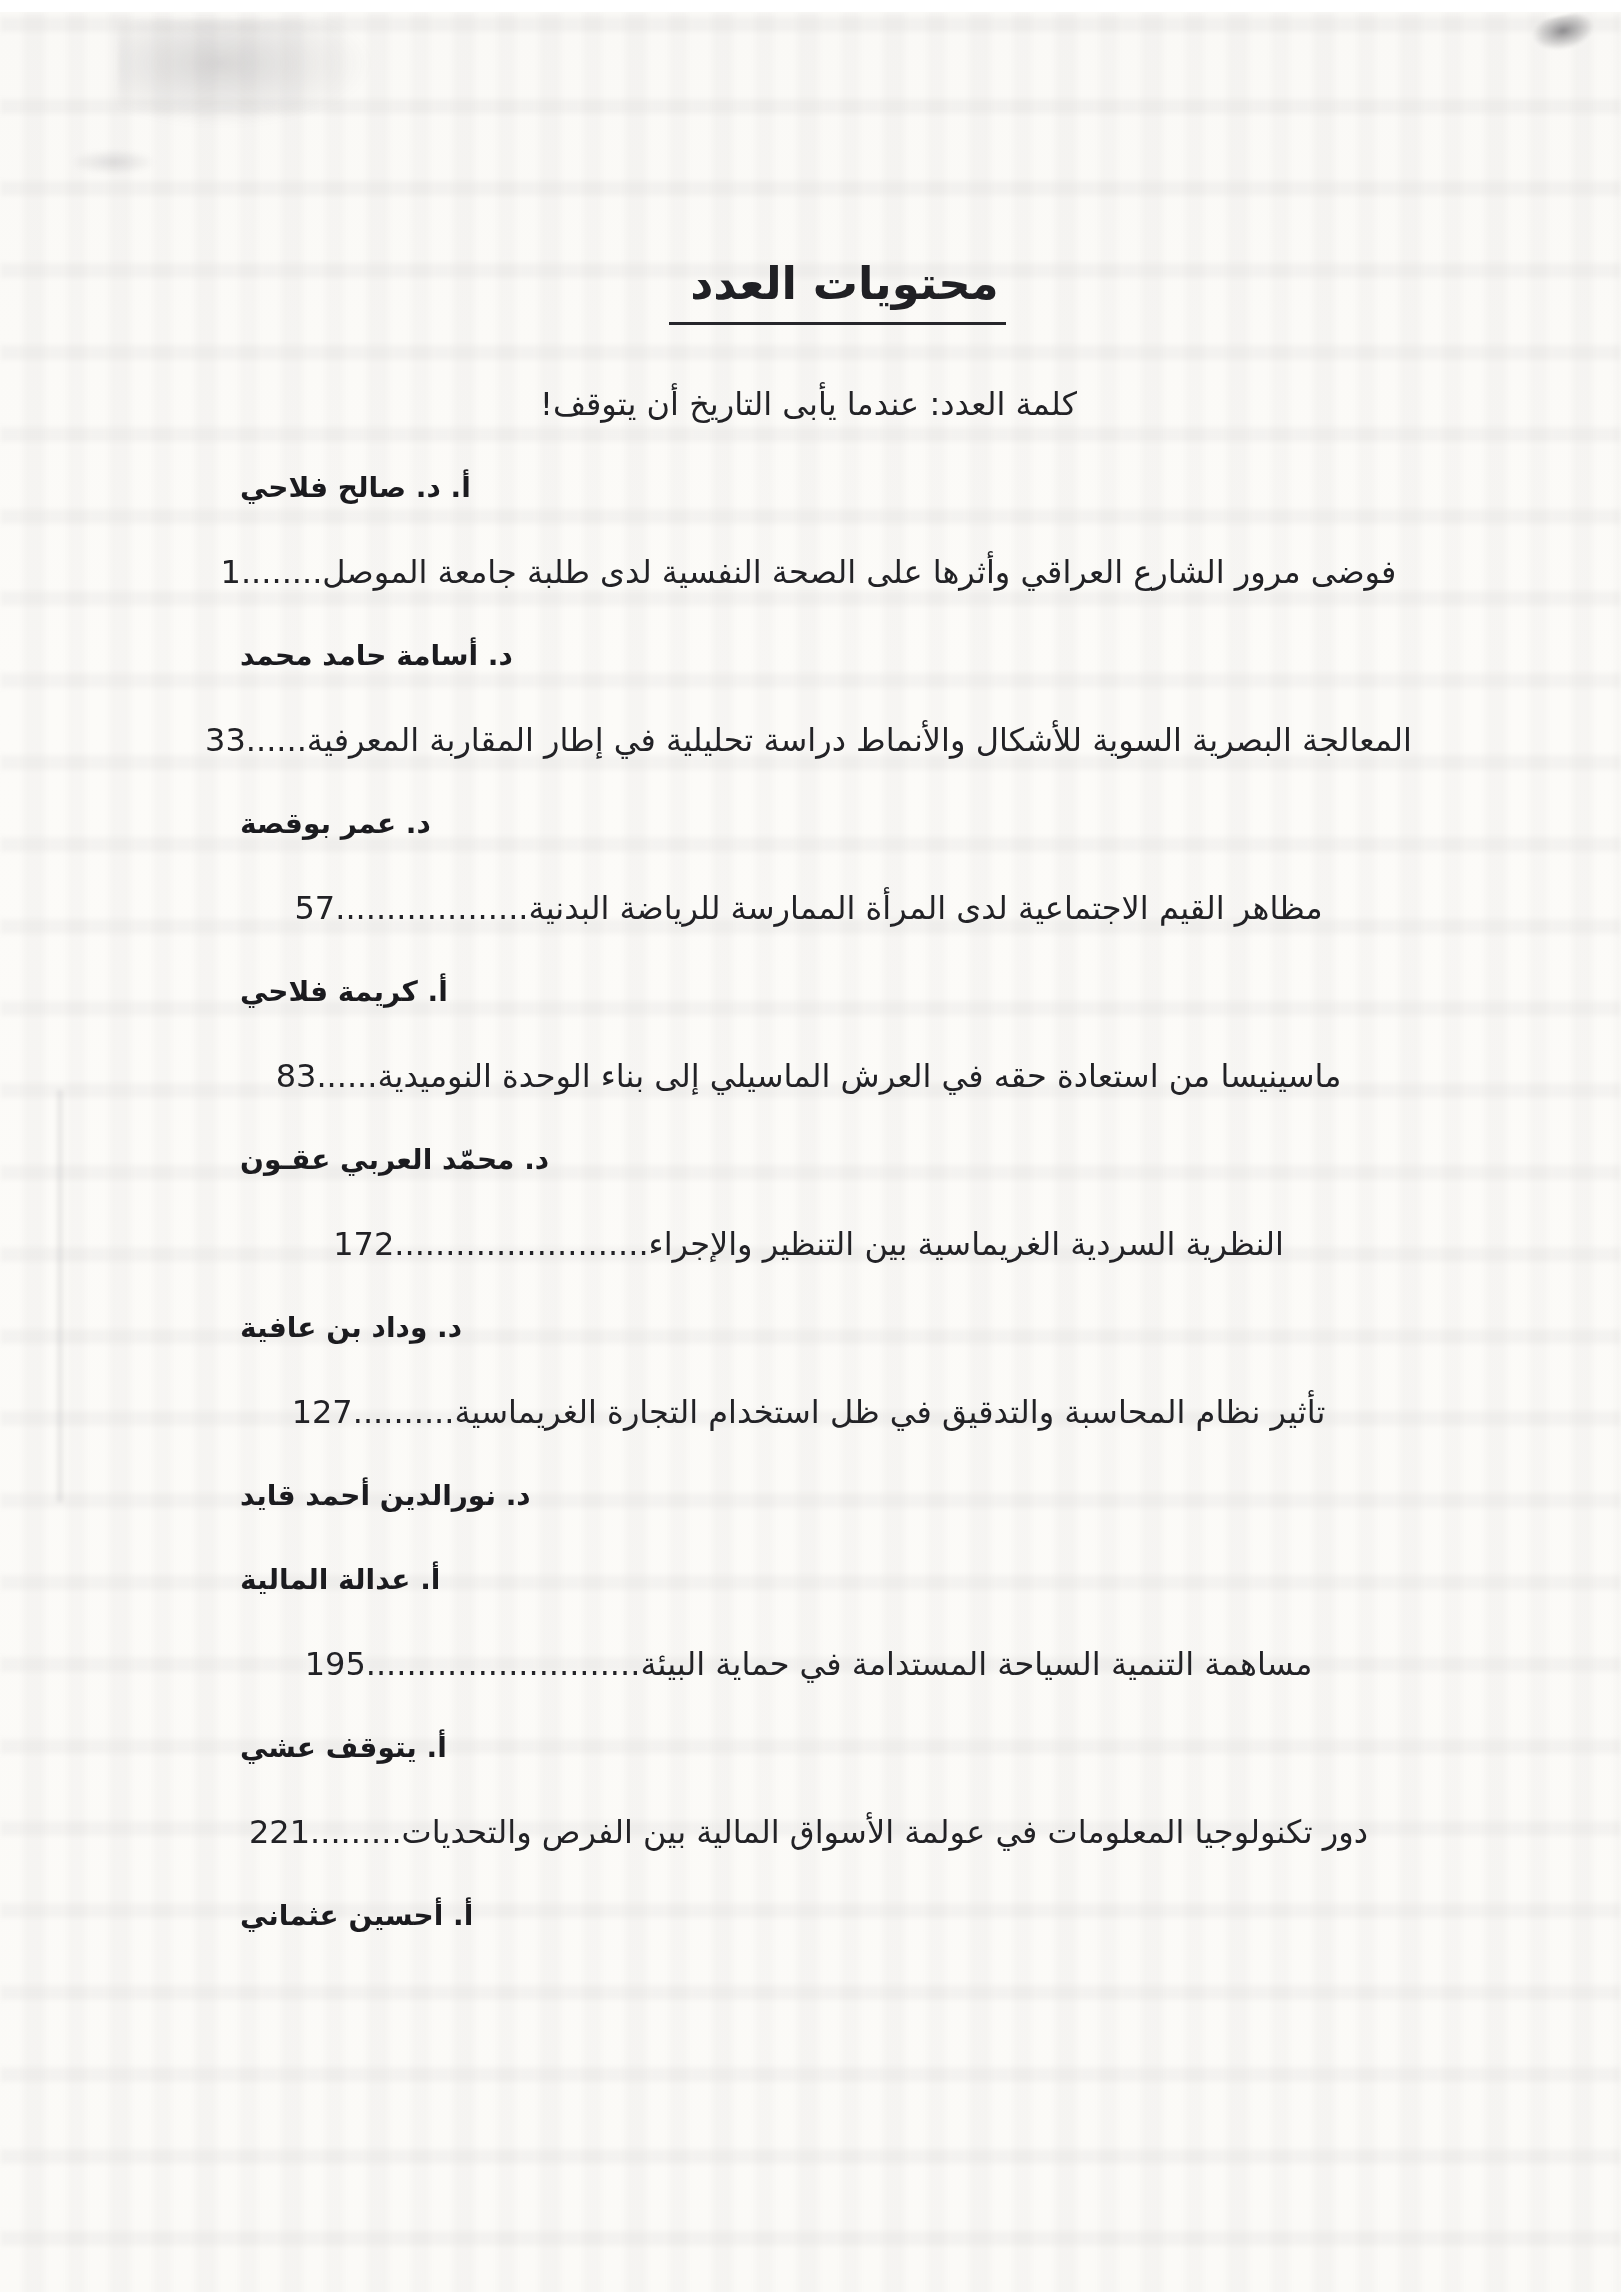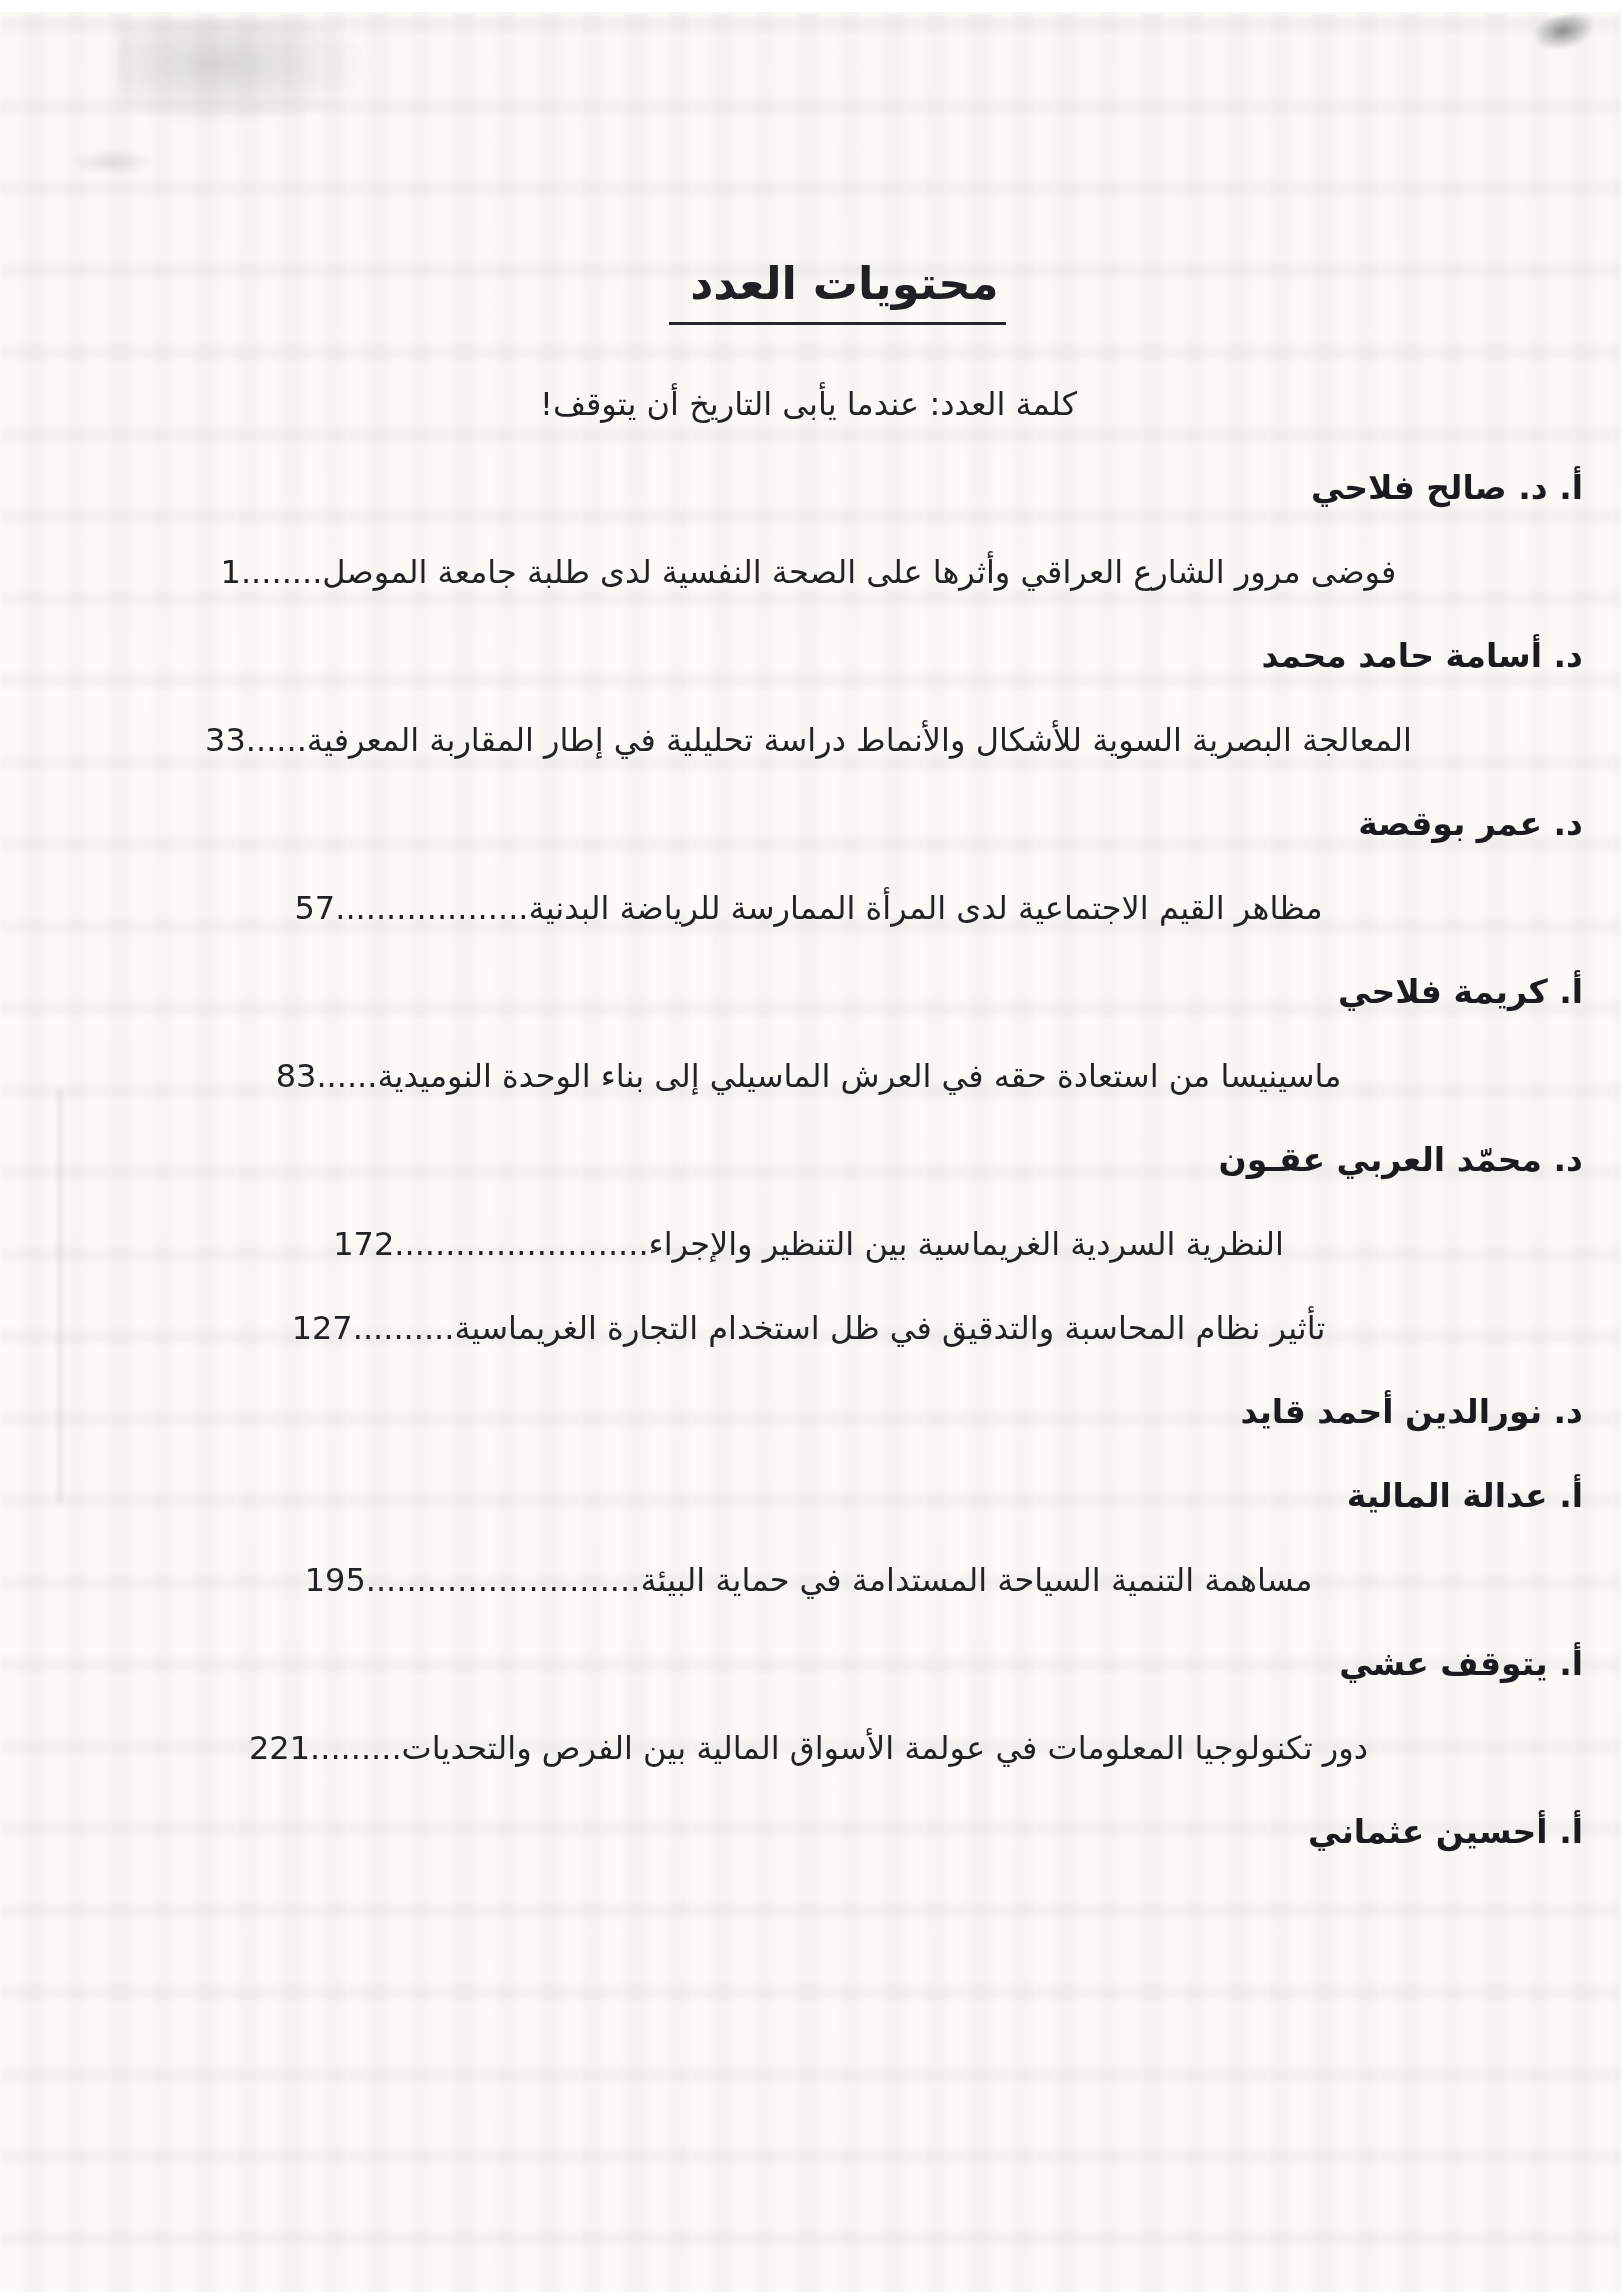--- a/index.html
+++ b/index.html
@@ -89,22 +89,22 @@
     text-align: center;
   }
   .dot-leader {
     letter-spacing: 1.5px;
   }
   .page-number {
     font-size: 32px;
   }
   .author-line {
     width: 100%;
-    text-align: right;
-    font-size: 33px;
+    text-align: left;
+    font-size: 28px;
     font-weight: bold;
     color: #1b1b1f;
     transform: translateX(103px); 
     white-space: nowrap;
   }
 </style>
 </head>
 <body>
 
 <div class="page">
@@ -151,20 +151,23 @@
     <div class="row">
       <div class="title-line"><span>ماسينيسا من استعادة حقه في العرش الماسيلي إلى بناء الوحدة النوميدية</span><span class="dot-leader">......</span><span class="page-number">83</span></div>
     </div>
     <div class="row">
       <div class="author-line">د. محمّد العربي عقـون</div>
     </div>
 
     <div class="row">
       <div class="title-line"><span>النظرية السردية الغريماسية بين التنظير والإجراء</span><span class="dot-leader">.........................</span><span class="page-number">172</span></div>
     </div>
+    <div class="row">
+      <div class="author-line">د. وداد بن عافية</div>
+    </div>
 
     <div class="row">
       <div class="title-line"><span>تأثير نظام المحاسبة والتدقيق في ظل استخدام التجارة الغريماسية</span><span class="dot-leader">..........</span><span class="page-number">127</span></div>
     </div>
     <div class="row">
       <div class="author-line">د. نورالدين أحمد قايد</div>
     </div>
 
     <div class="row">
       <div class="author-line">أ. عدالة المالية</div>

